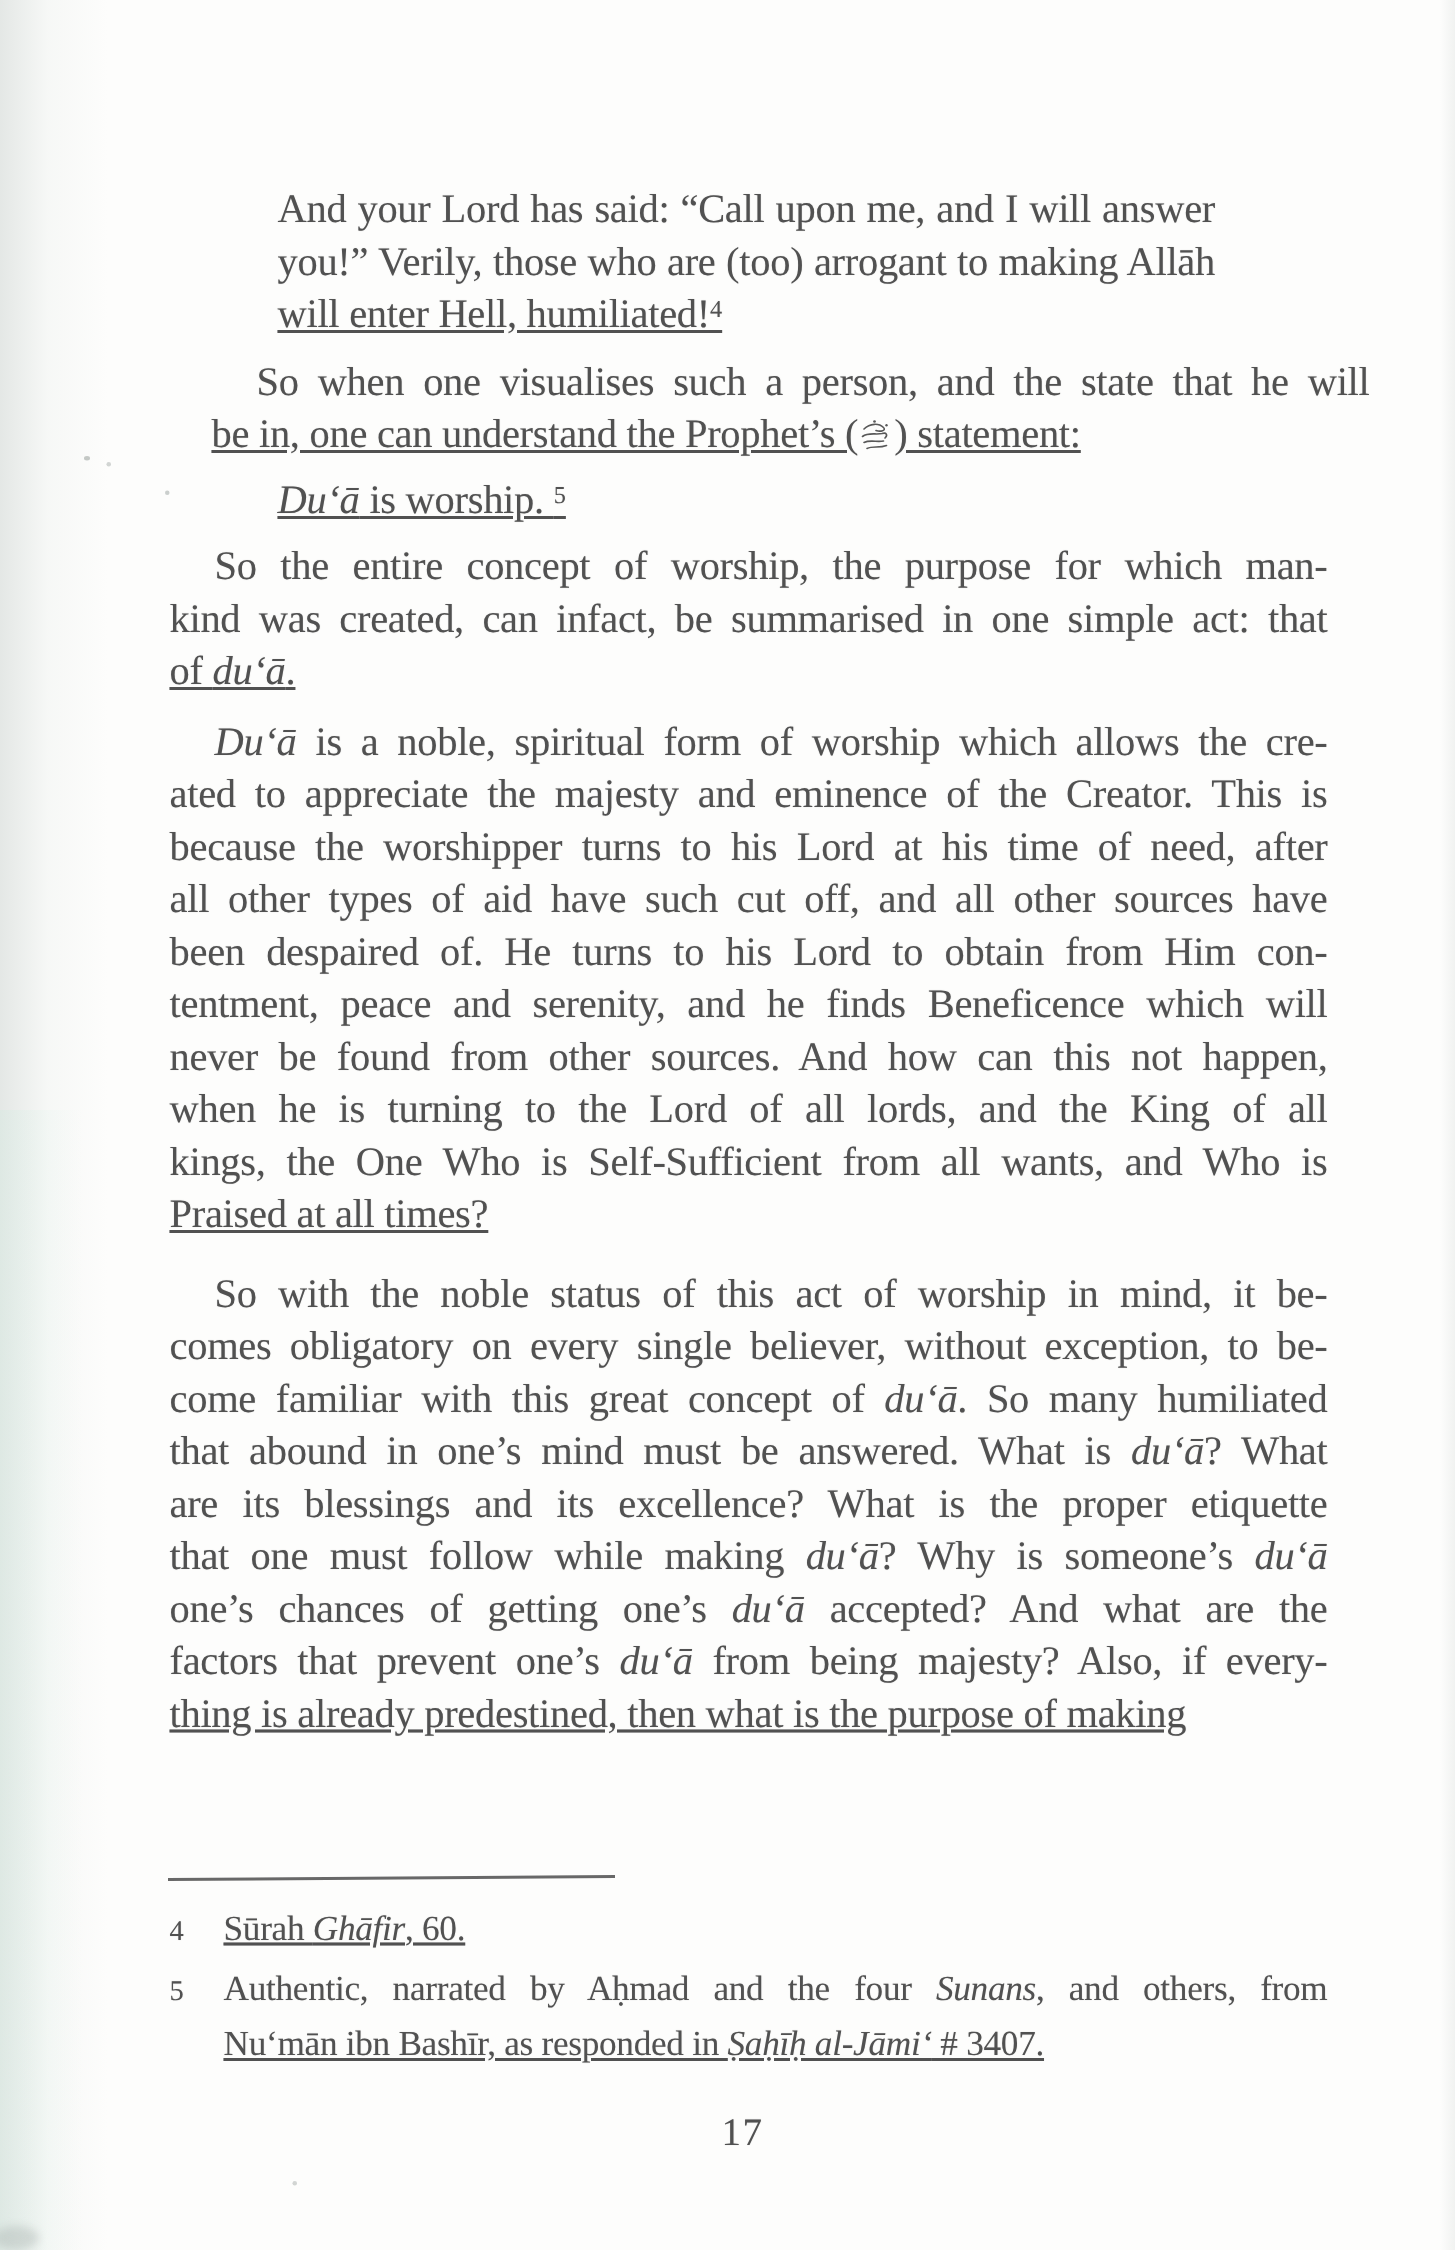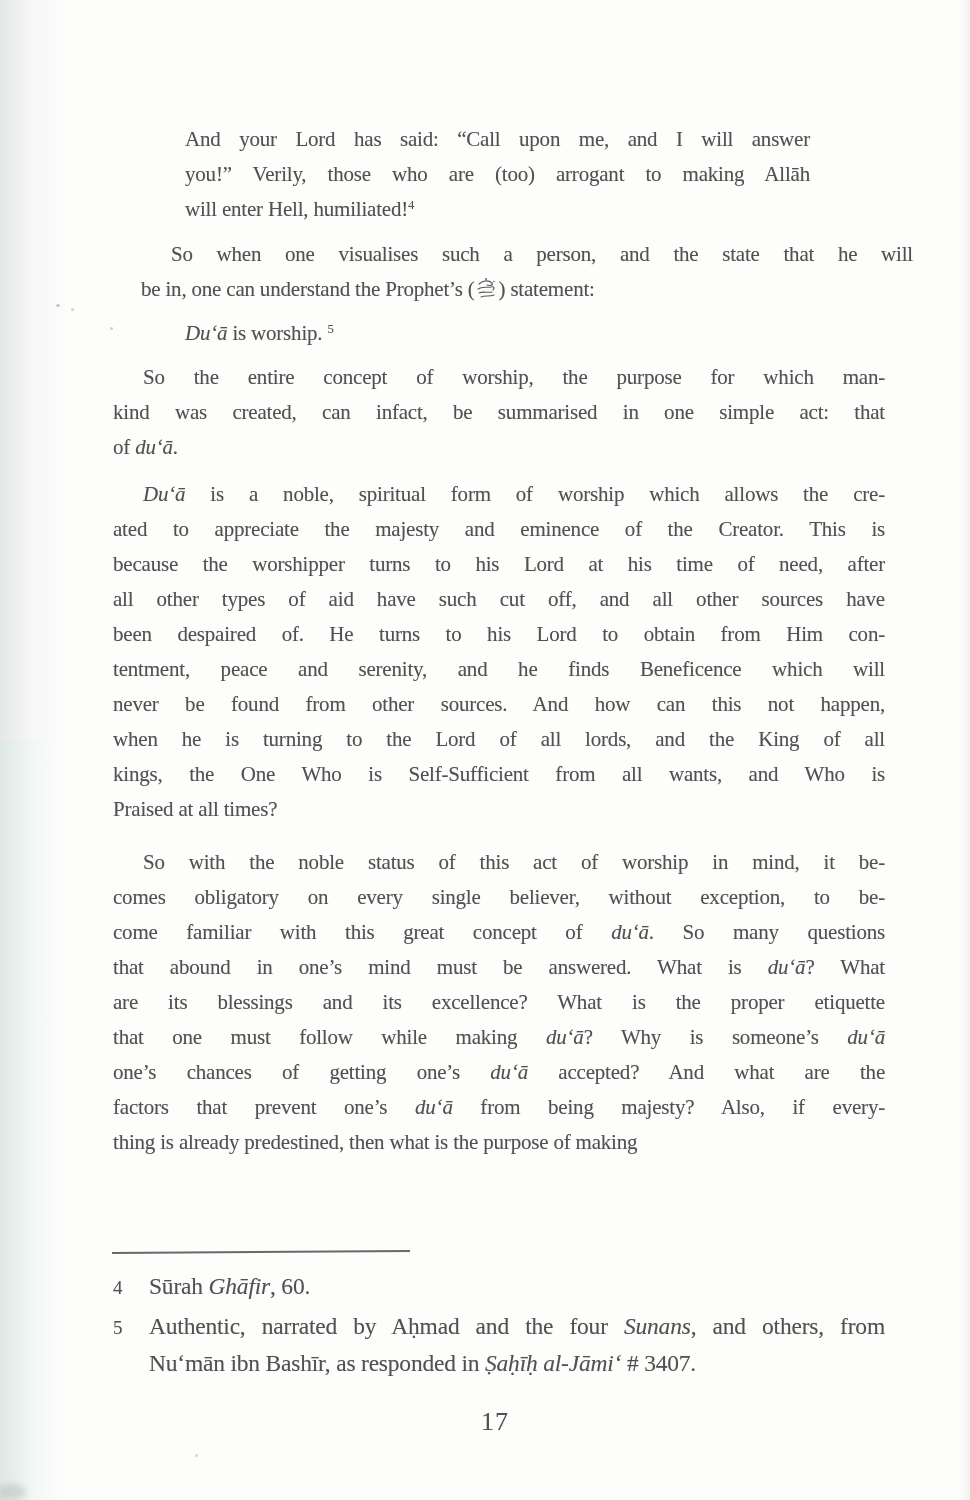--- a/index.html
+++ b/index.html
@@ -19,23 +19,23 @@
     background:linear-gradient(to right, rgba(200,236,221,0.22), rgba(255,255,255,0));
   }
   .edge-right{
     position:absolute;right:0;top:0;bottom:0;width:10px;pointer-events:none;
     background:linear-gradient(to left, rgba(226,229,227,0.45), rgba(255,255,255,0));
   }
   .corner-blob{
     position:absolute;left:-4px;top:1484px;width:30px;height:16px;border-radius:50%;
     background:rgba(150,160,155,0.30);filter:blur(3px);
   }
-  .block{position:absolute;font-size:21px;line-height:35px;letter-spacing:-0.2px;}
+  .block{position:absolute;font-size:27px;line-height:35px;letter-spacing:-0.2px;}
   .tline{text-align:justify;text-align-last:justify;}
-  .tline.last{text-align-last:left;}
+  .tline.last{text-align-last:left;text-decoration:underline;}
   .tline.ind{text-indent:30px;}
   .block i{font-style:italic;}
   .block sup{font-size:0.60em;line-height:0;vertical-align:7px;letter-spacing:0;}
   #quote{top:122px;left:185px;width:625px;}
   #para-intro{top:237px;left:113px;width:772px;margin-left:28px;}
   #hadith{top:316px;left:185px;width:620px;}
   #para-concept{top:360px;left:113px;width:772px;}
   #para-noble{top:477px;left:113px;width:772px;}
   #para-questions{top:845px;left:113px;width:772px;}
   .pbuh{display:inline-block;width:22px;height:24px;vertical-align:-4px;margin:0 1px;}
@@ -104,21 +104,21 @@
       <div class="tline"><span>been despaired of. He turns to his Lord to obtain from Him con-</span></div>
       <div class="tline"><span>tentment, peace and serenity, and he finds Beneficence which will</span></div>
       <div class="tline"><span>never be found from other sources. And how can this not happen,</span></div>
       <div class="tline"><span>when he is turning to the Lord of all lords, and the King of all</span></div>
       <div class="tline"><span>kings, the One Who is Self-Sufficient from all wants, and Who is</span></div>
       <div class="tline last"><span>Praised at all times?</span></div>
     </div>
   <div id="para-questions" class="block">
       <div class="tline ind"><span>So with the noble status of this act of worship in mind, it be-</span></div>
       <div class="tline"><span>comes obligatory on every single believer, without exception, to be-</span></div>
-      <div class="tline"><span>come familiar with this great concept of </span><i>du‘ā</i><span>. So many questions</span></div>
+      <div class="tline"><span>come familiar with this great concept of </span><i>du‘ā</i><span>. So many humiliated</span></div>
       <div class="tline"><span>that abound in one’s mind must be answered. What is </span><i>du‘ā</i><span>? What</span></div>
       <div class="tline"><span>are its blessings and its excellence? What is the proper etiquette</span></div>
       <div class="tline"><span>that one must follow while making </span><i>du‘ā</i><span>? Why is someone’s </span><i>du‘ā</i></div>
       <div class="tline"><span>one’s chances of getting one’s </span><i>du‘ā</i><span> accepted? And what are the</span></div>
       <div class="tline"><span>factors that prevent one’s </span><i>du‘ā</i><span> from being majesty? Also, if every-</span></div>
       <div class="tline last"><span>thing is already predestined, then what is the purpose of making</span></div>
     </div>
 
   <div id="fn-rule"></div>
 

